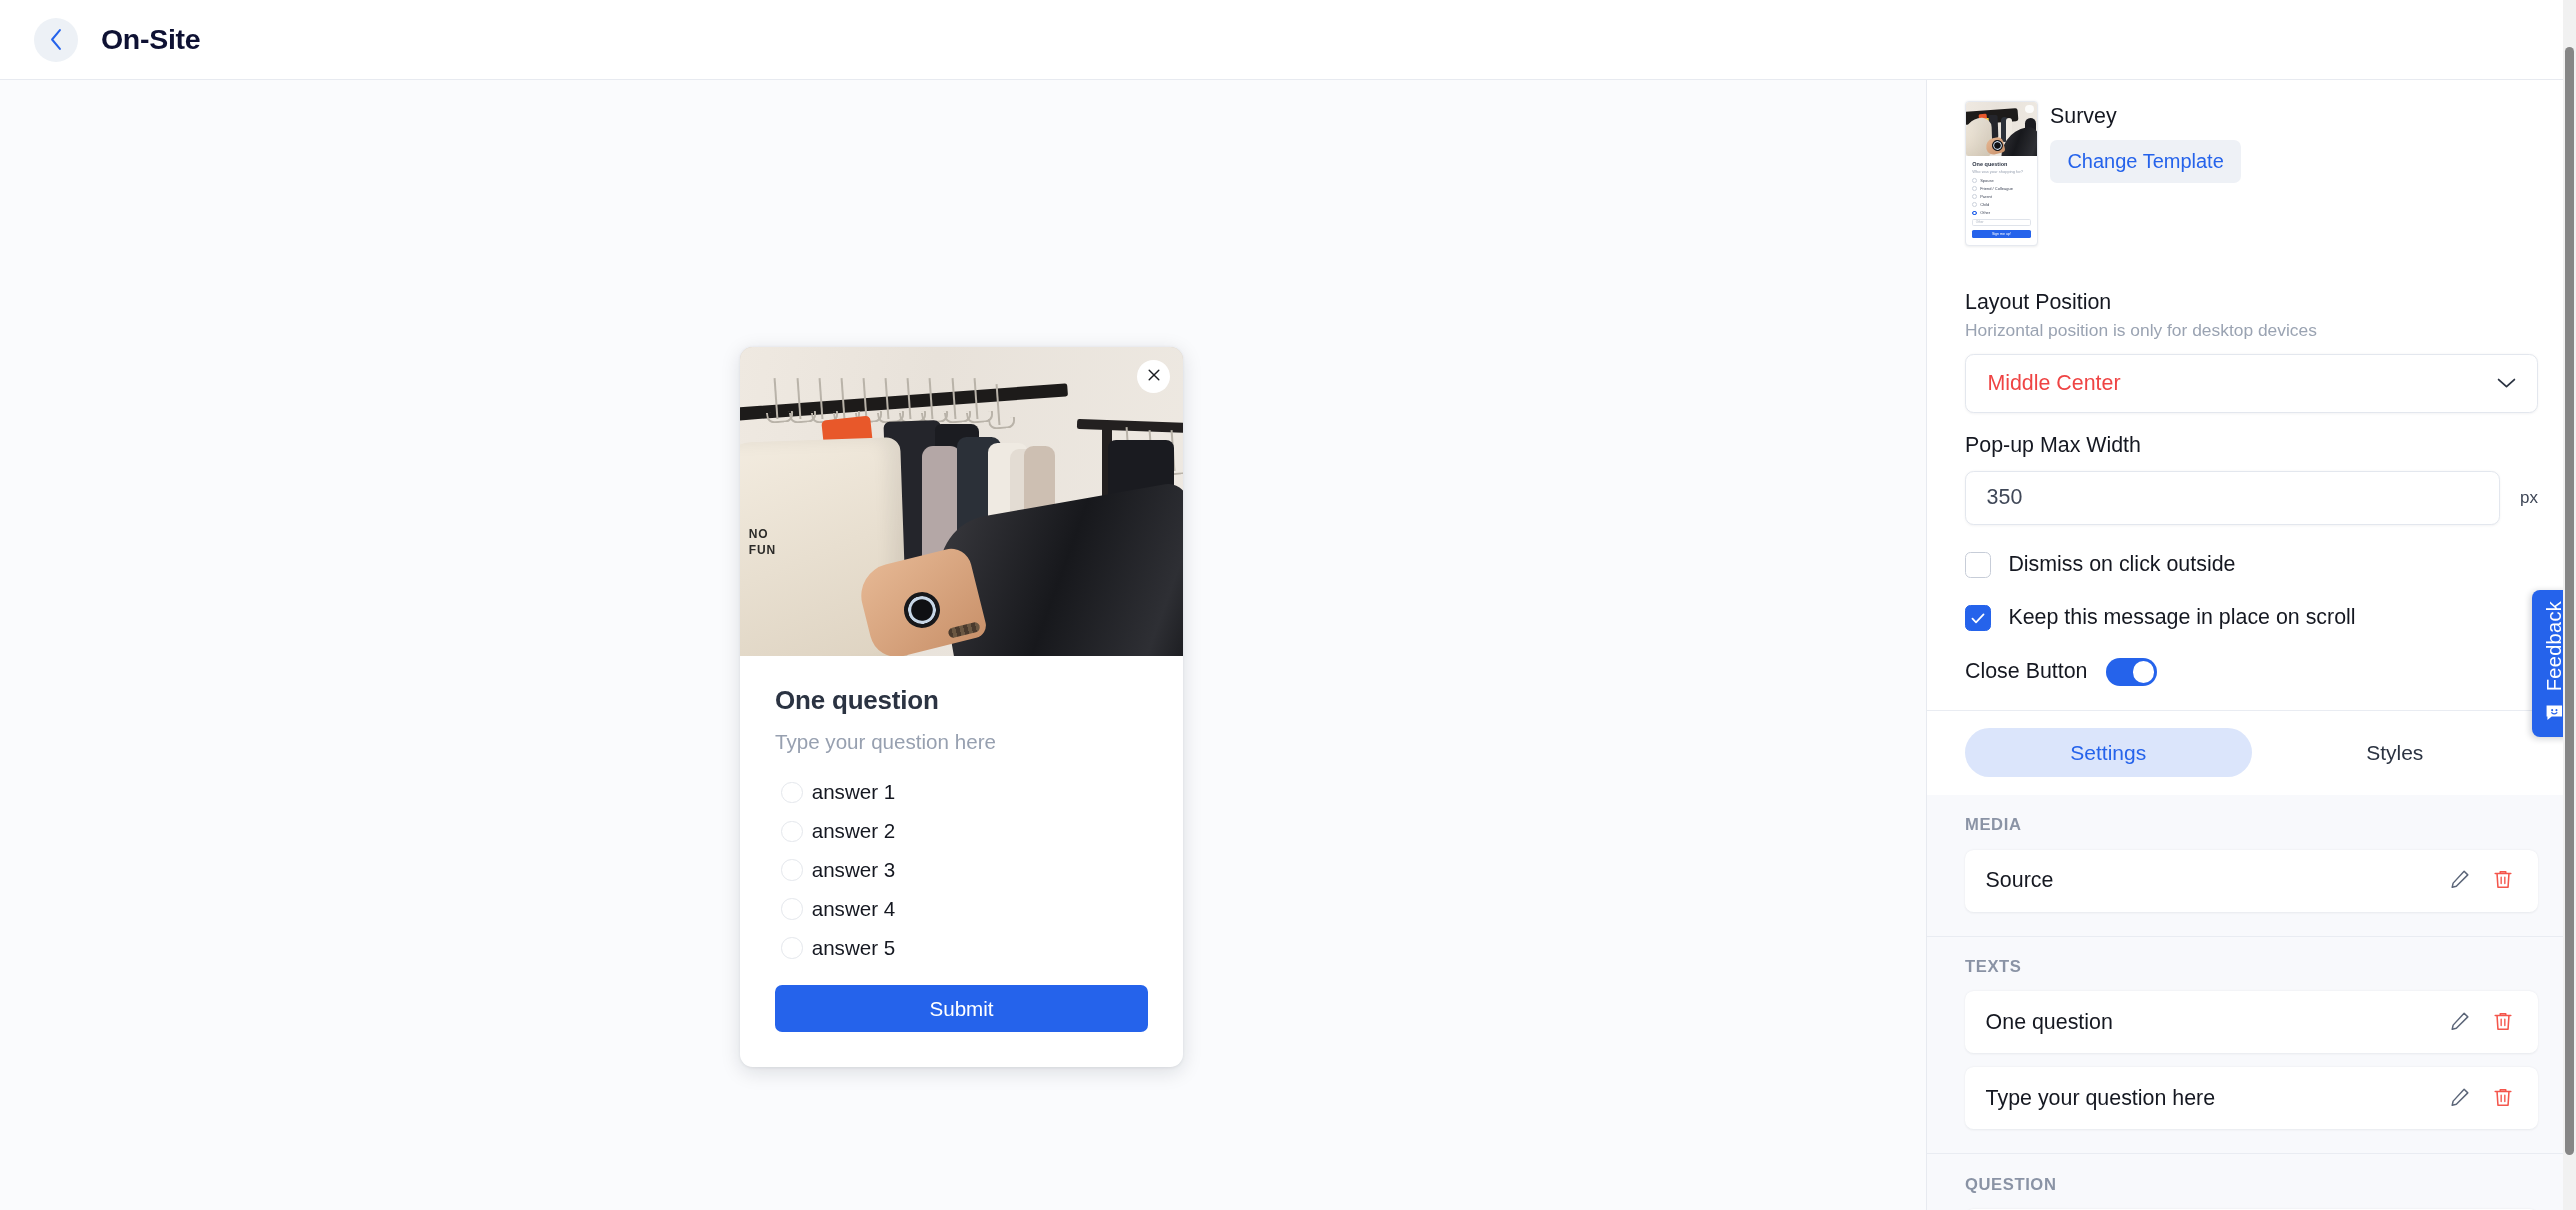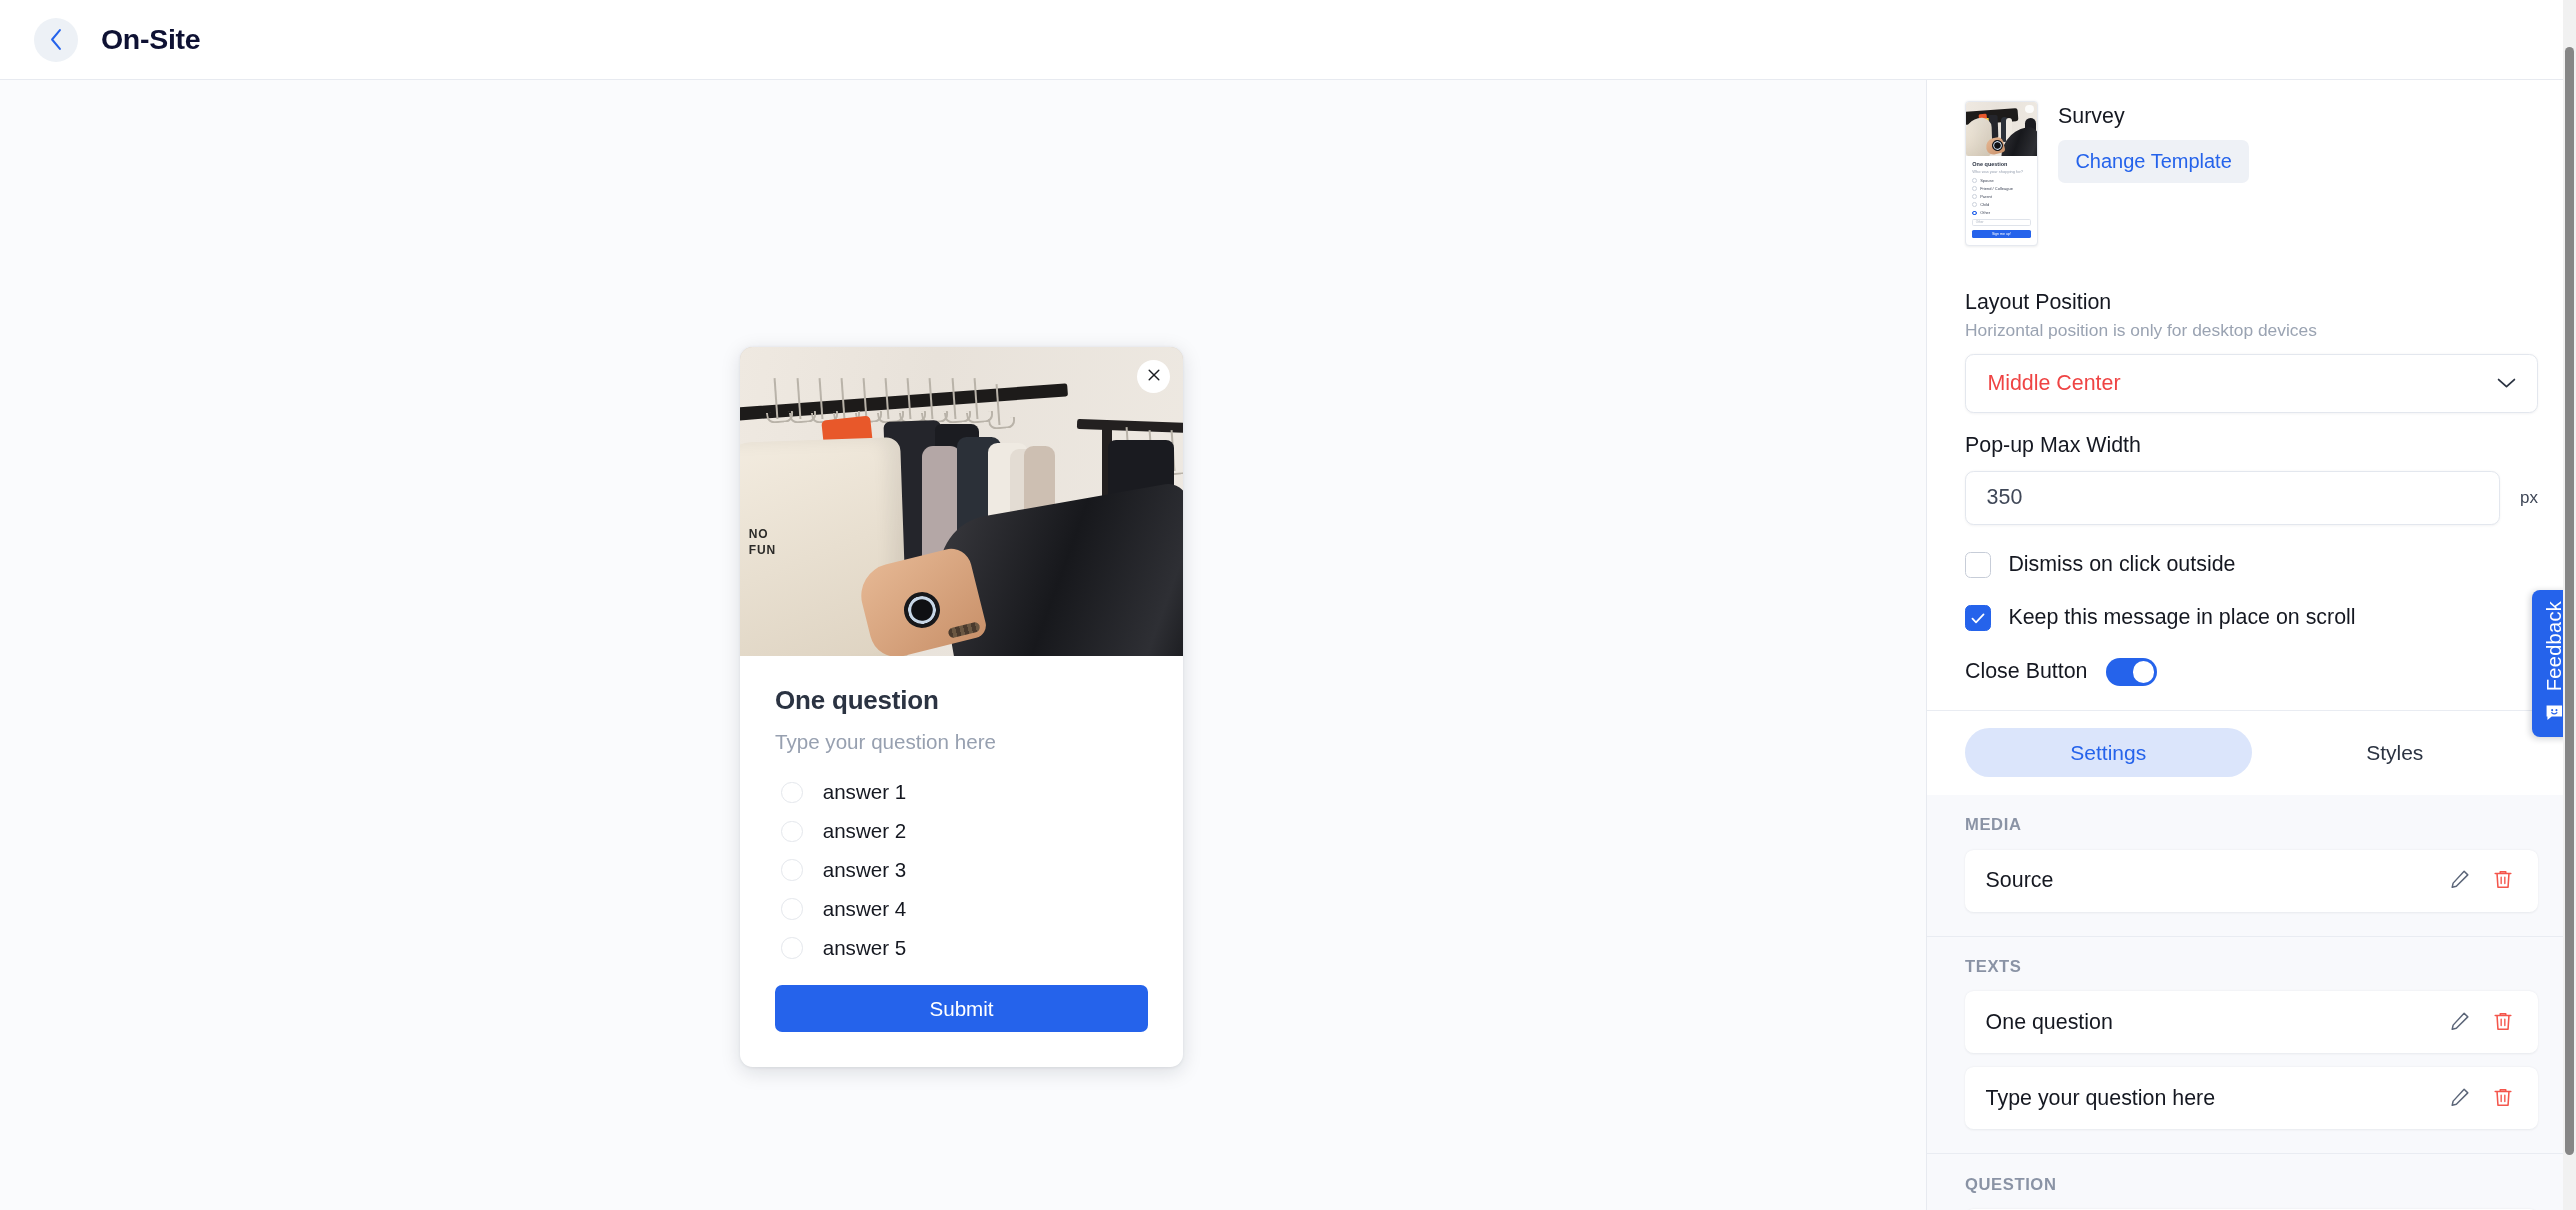--- a/index.html
+++ b/index.html
@@ -229,21 +229,21 @@
 
   .popup-body { padding: 28.5px 35px 35px 35px; }
   .popup-heading {
     font-size: 26px; font-weight: bold; color: #2b3342;
     margin-bottom: 14.2px; letter-spacing: -0.2px;
   }
   .popup-sub {
     font-size: 20.6px; color: #97a0b0; margin-bottom: 22px;
   }
   .answers { display: flex; flex-direction: column; gap: 5.5px; margin-bottom: 20.6px; }
-  .answer-row { display: flex; align-items: center; gap: 20px; padding: 4.7px 0 4.7px 6.3px; cursor: pointer; }
+  .answer-row { display: flex; align-items: center; gap: 9px; padding: 4.7px 0 4.7px 6.3px; cursor: pointer; }
   .radio {
     width: 21.4px; height: 21.4px; min-width: 21.4px;
     border-radius: 50%;
     border: 1.6px solid #e4e7ec;
     background: #ffffff;
   }
   .answer-label { font-size: 20.6px; color: #151821; }
 
   .submit-btn {
     width: 100%;
@@ -262,21 +262,21 @@
     flex: 1;
     background: #f8f9fc;
     overflow: hidden;
     position: relative;
     display: flex;
     flex-direction: column;
   }
 
   .template-block {
     display: flex;
-    gap: 20px;
+    gap: 12px;
     padding: 20.6px 38px 24px 38px;
     background: #ffffff;
   }
   .thumb {
     width: 73px;
     min-width: 73px;
     border: 0.8px solid #e6e9ef;
     border-radius: 4px;
     overflow: hidden;
     background: #ffffff;

